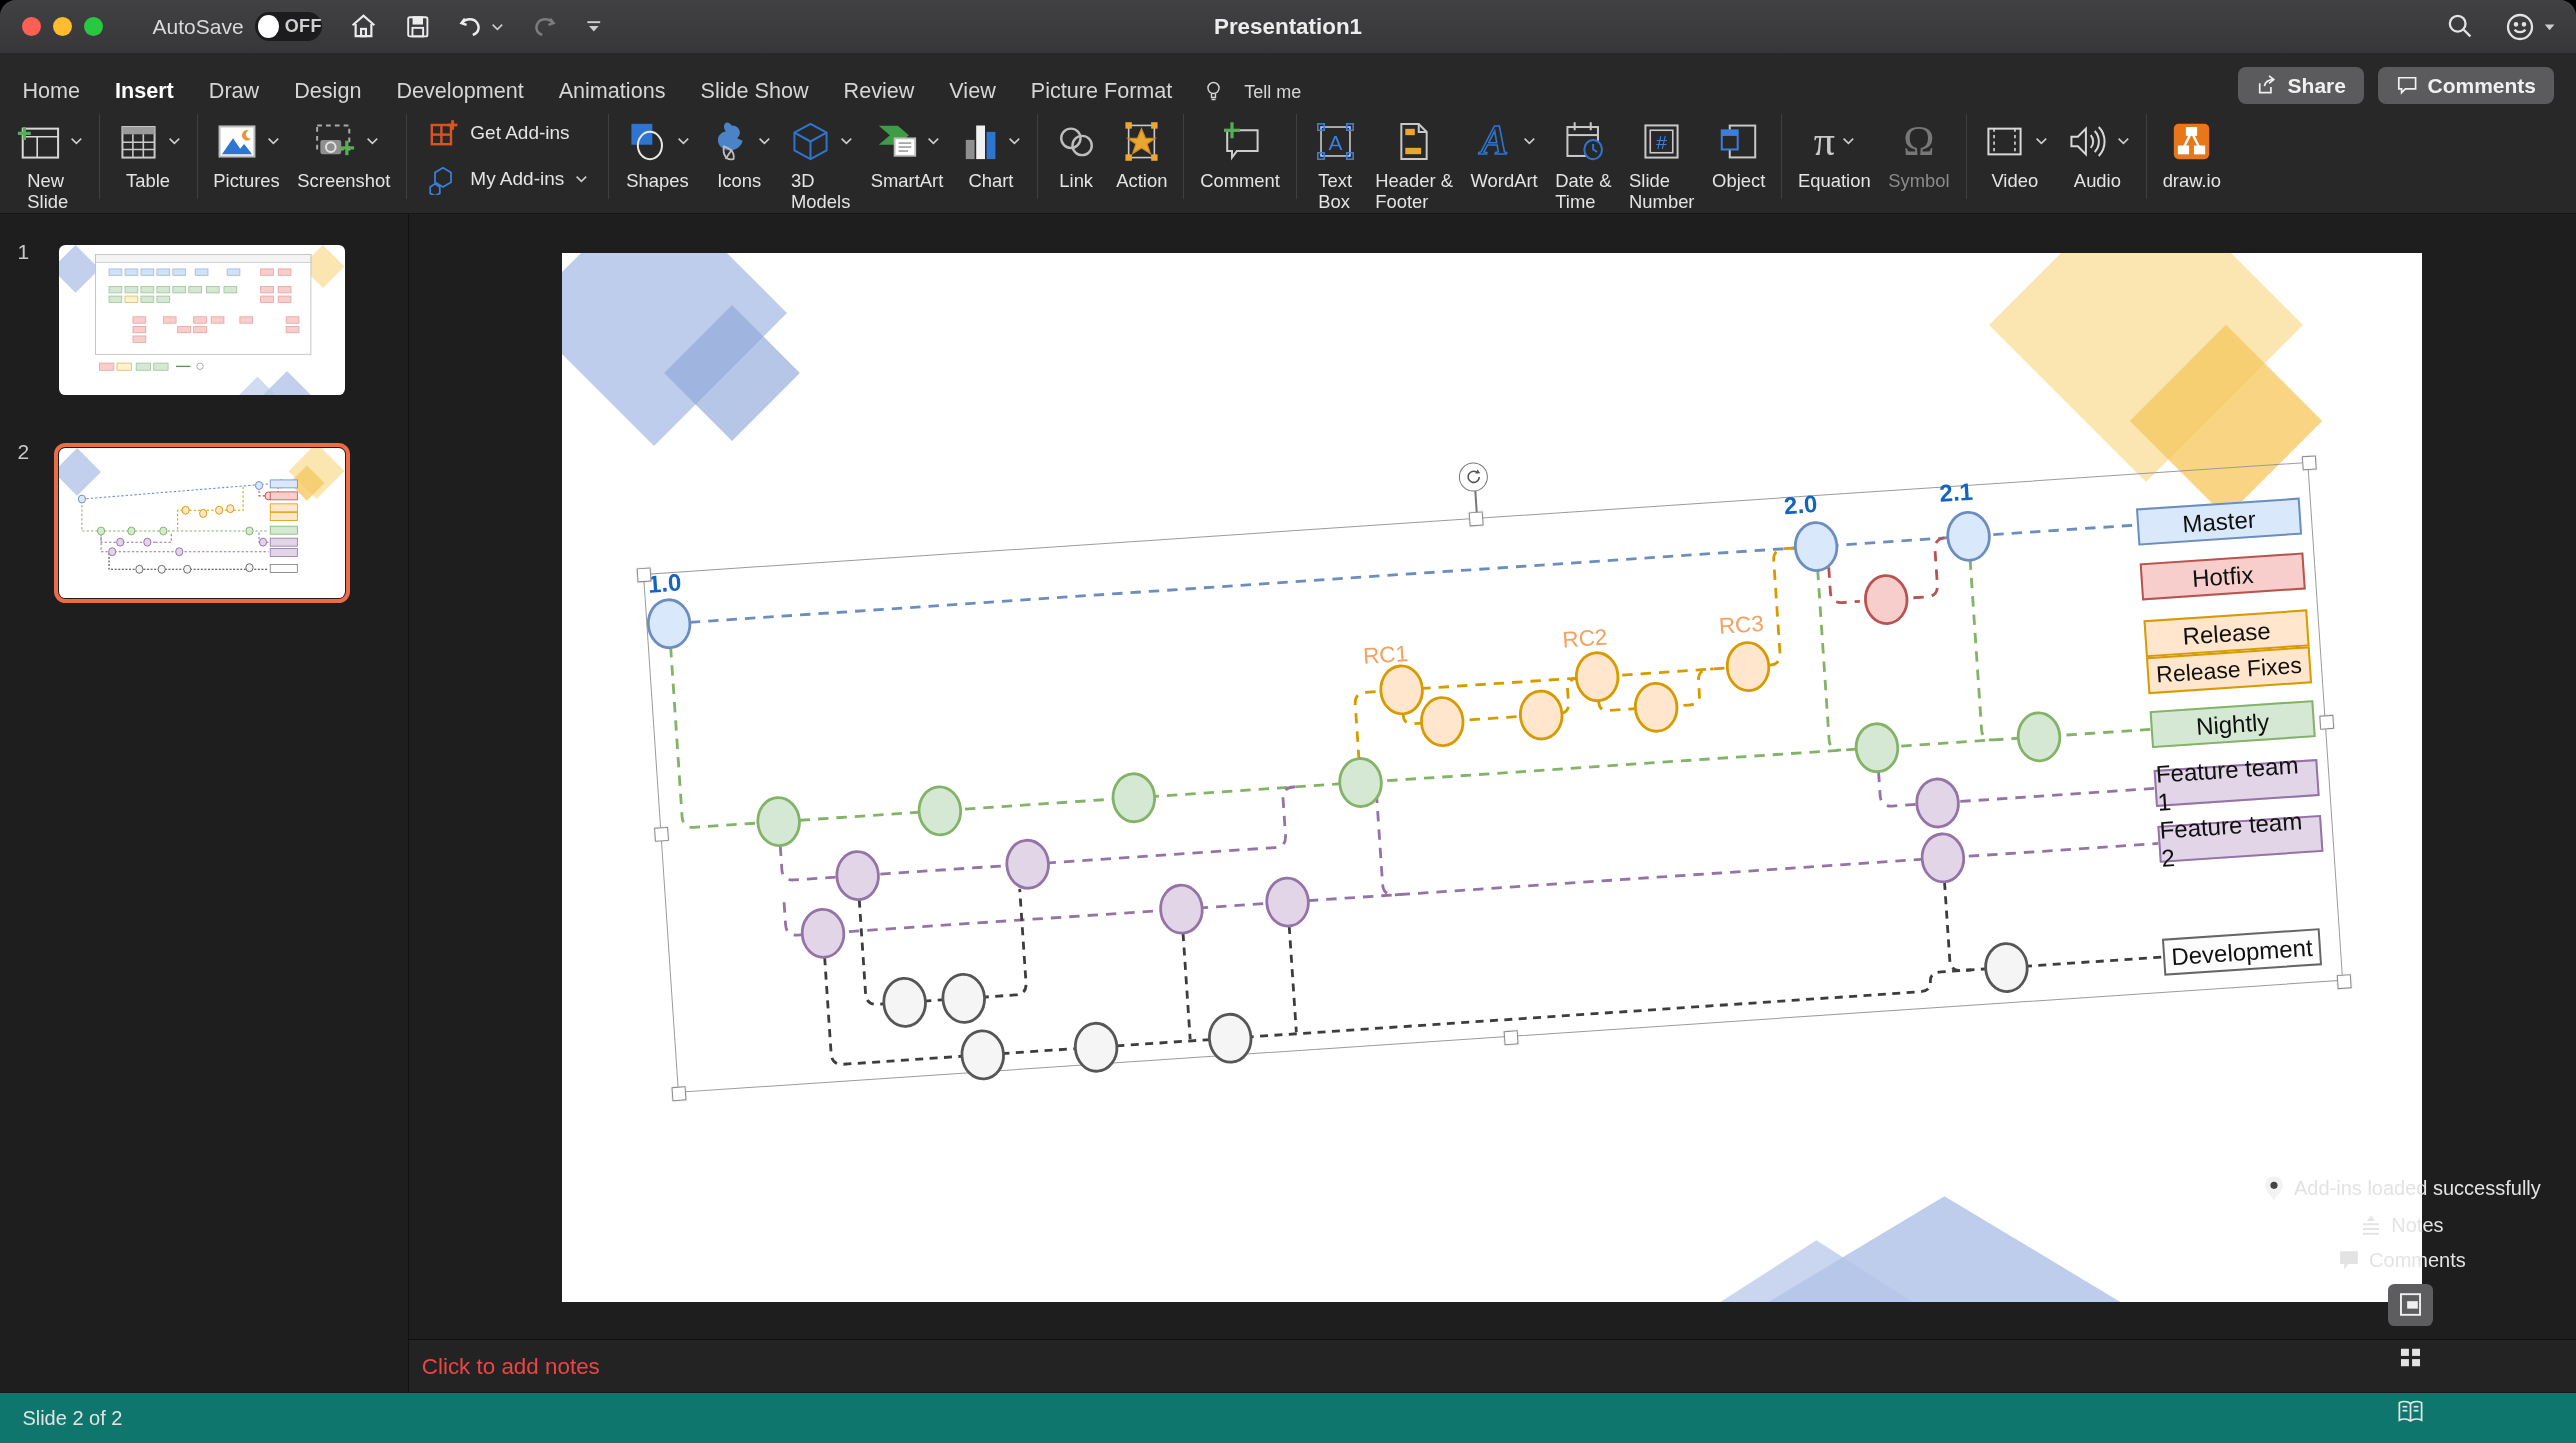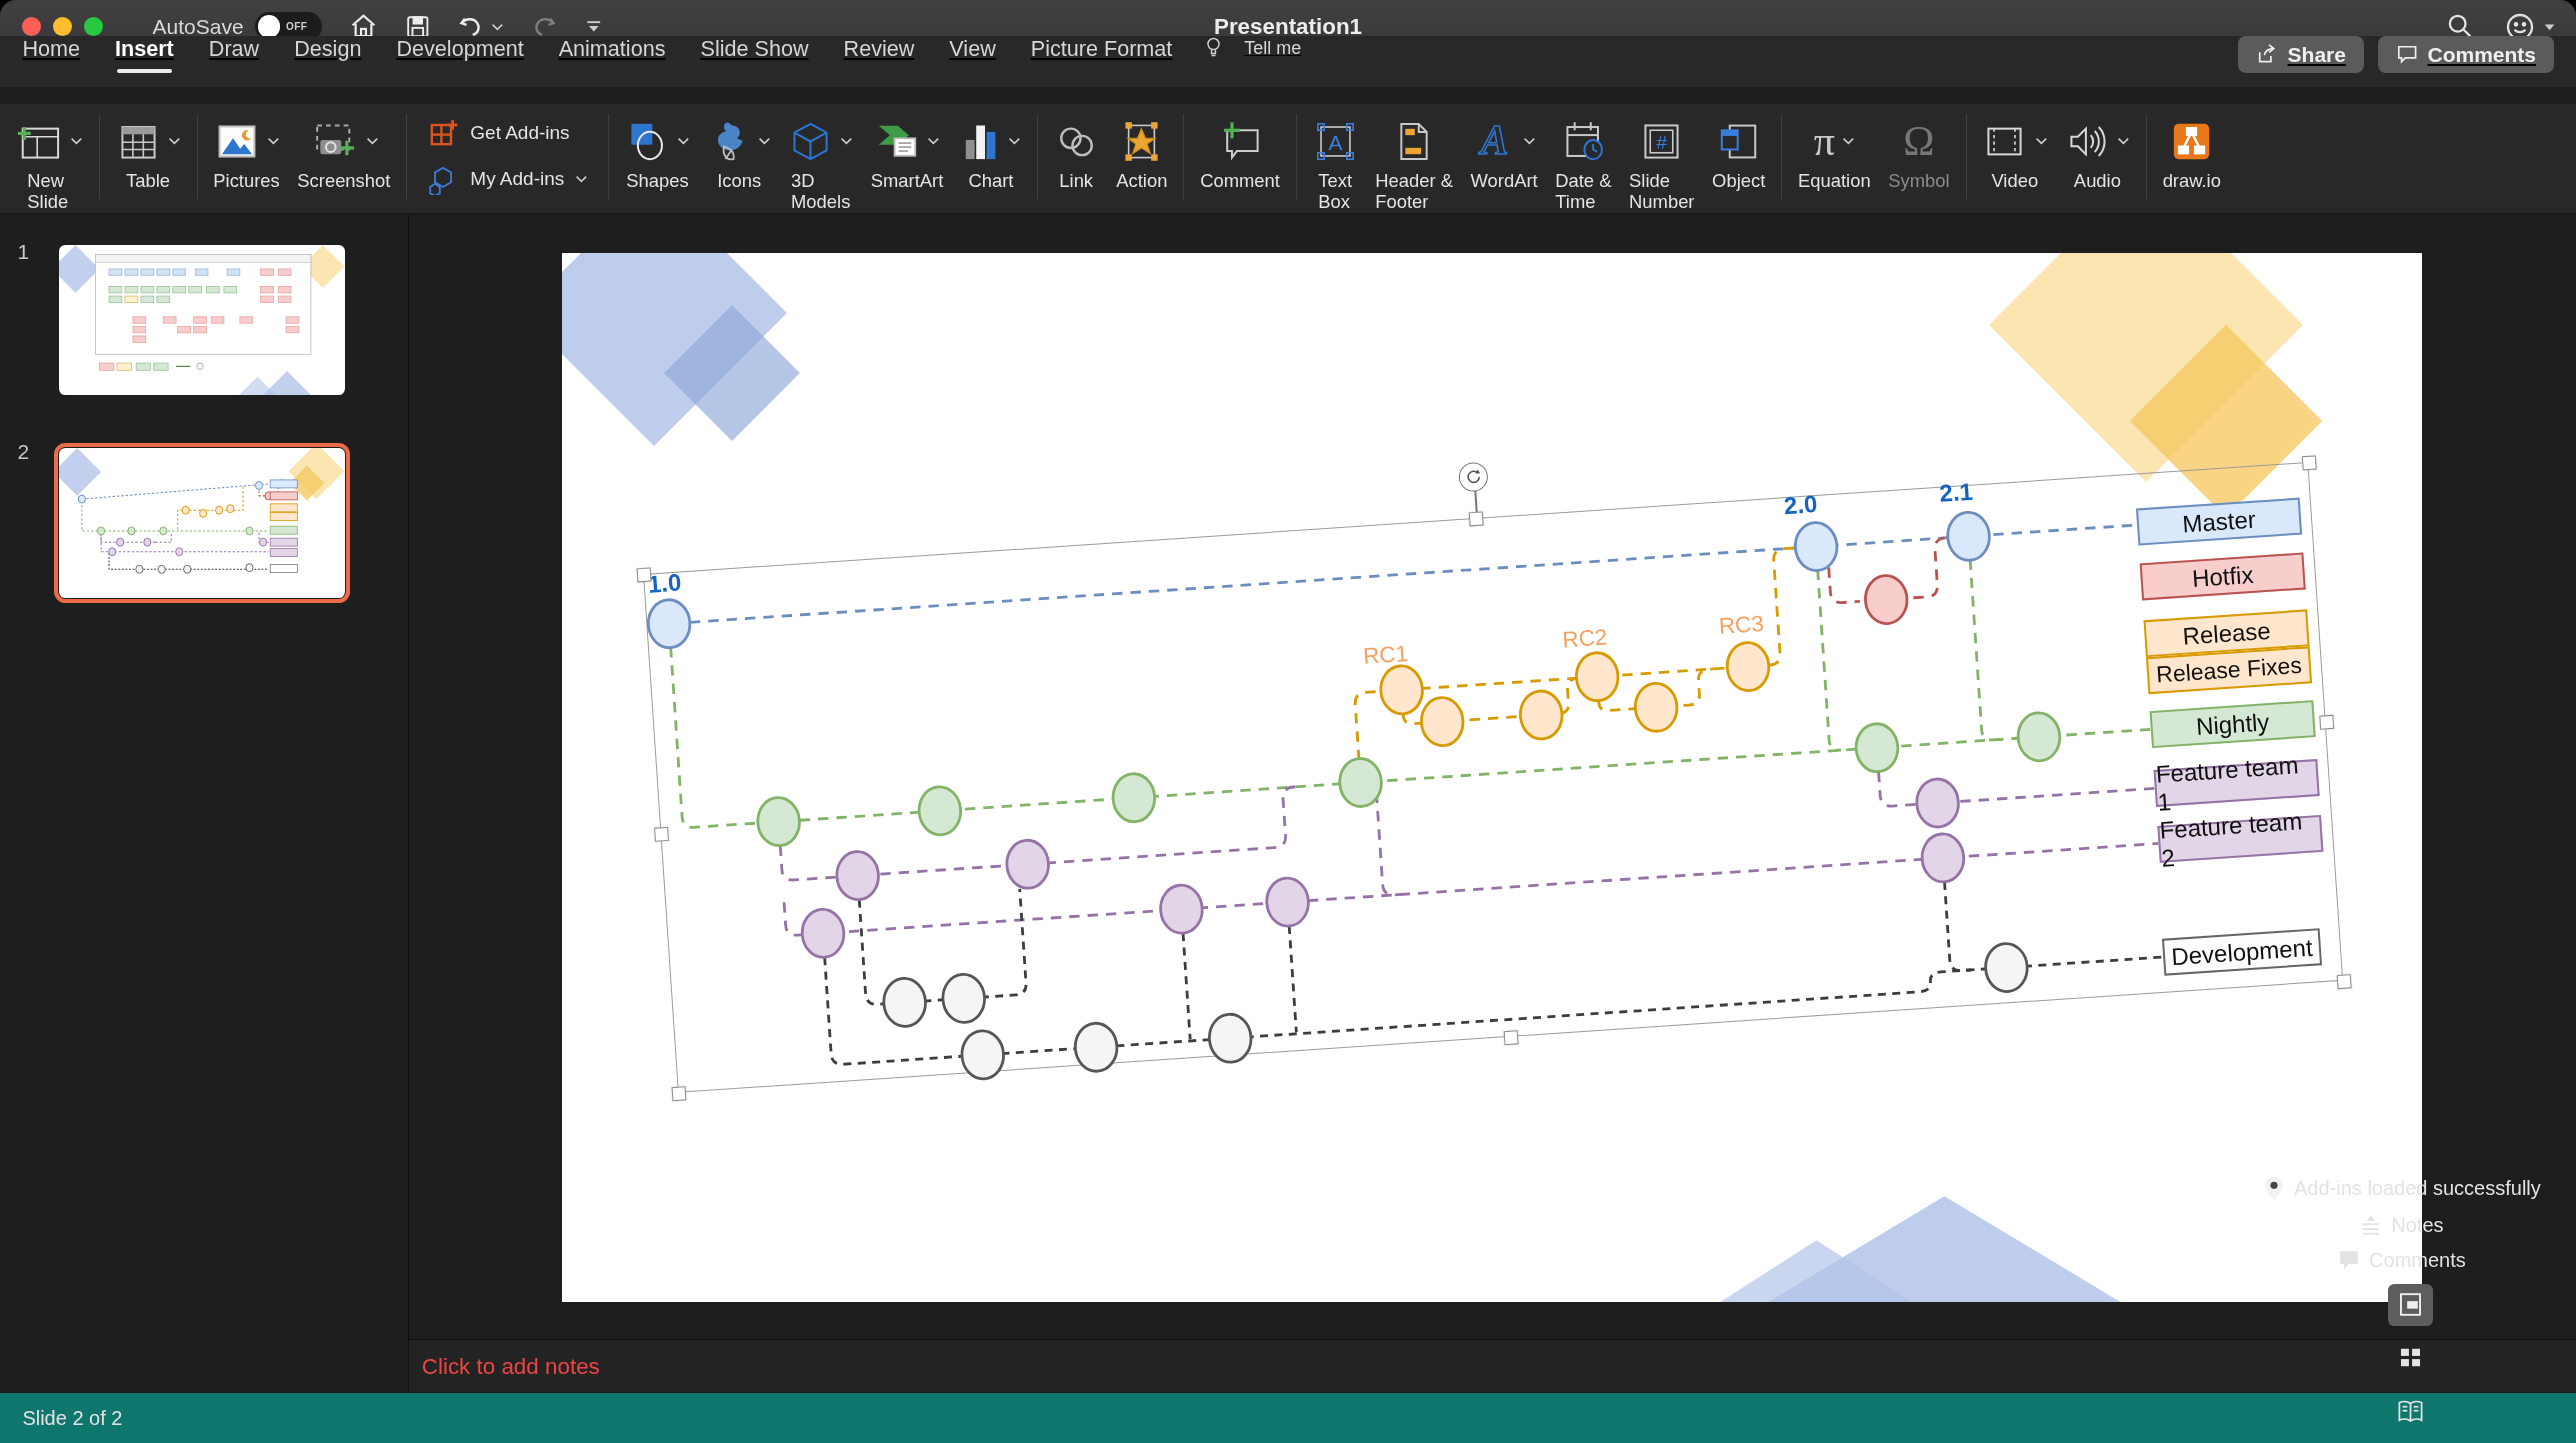--- a/index.html
+++ b/index.html
@@ -8,28 +8,28 @@
 
   
   .titlebar{position:absolute;left:0;top:0;width:100%;height:53px;background:linear-gradient(#414143,#373739);display:flex;align-items:center;}
   .tl{width:19px;height:19px;border-radius:50%;margin-left:12px;}
   .tl.r{background:#ff5f57;margin-left:21.6px;}
   .tl.y{background:#febc2e;}
   .tl.g{background:#28c840;}
   .autosave-label{color:#d9d9d9;font-size:21px;margin-left:50px;}
   .toggle{width:67px;height:29px;border-radius:14.4px;background:#1c1c1e;margin-left:11.2px;display:flex;align-items:center;}
   .toggle .knob{width:22.4px;height:22.4px;border-radius:50%;background:#fff;margin-left:3.2px;}
-  .toggle .state{color:#cfcfcf;font-size:10px;font-weight:bold;margin-left:5.6px;letter-spacing:0.4px;}
+  .toggle .state{color:#cfcfcf;font-size:18px;font-weight:bold;margin-left:5.6px;letter-spacing:0.4px;}
   .tbicon{margin-left:27px;display:flex;align-items:center;}
   .tbicon svg{display:block}
   .title{position:absolute;left:50%;top:0;transform:translateX(-50%);line-height:53px;color:#ededed;font-size:22.4px;font-weight:bold;}
   .tbright{position:absolute;right:21px;top:0;height:53px;display:flex;align-items:center;gap:30px;}
 
   
-  .menubar{position:absolute;left:0;top:36px;width:100%;height:51px;background:#282829;display:flex;align-items:flex-start;text-decoration:underline;}
+  .menubar{position:absolute;left:0;top:53px;width:100%;height:51px;background:#282829;display:flex;align-items:flex-end;}
   .mtab{color:#d6d6d6;font-size:21.6px;margin-left:35px;position:relative;cursor:default;}
   .mtab:first-child{margin-left:22.4px;}
   .mtab.active{color:#fff;font-weight:bold;}
   .mtab.active::after{content:"";position:absolute;left:1.6px;right:1.6px;bottom:-11.2px;height:4px;border-radius:2.4px;background:#ececec;}
   .tellme{display:flex;align-items:center;gap:21px;color:#d6d6d6;font-size:18px;margin-left:32px;}
   .mbright{margin-left:auto;display:flex;gap:14.4px;margin-right:22.4px;}
   .pillbtn{display:flex;align-items:center;gap:9.6px;background:#5b5b5d;border-radius:8px;height:37px;padding:0 17.6px;color:#f0f0f0;font-size:21px;font-weight:bold;}
 
   
   .ribbon{position:absolute;left:0;top:104px;width:100%;height:110px;background:#282829;border-bottom:0.8px solid #161616;display:flex;align-items:flex-start;padding-top:8px;box-sizing:border-box;}

